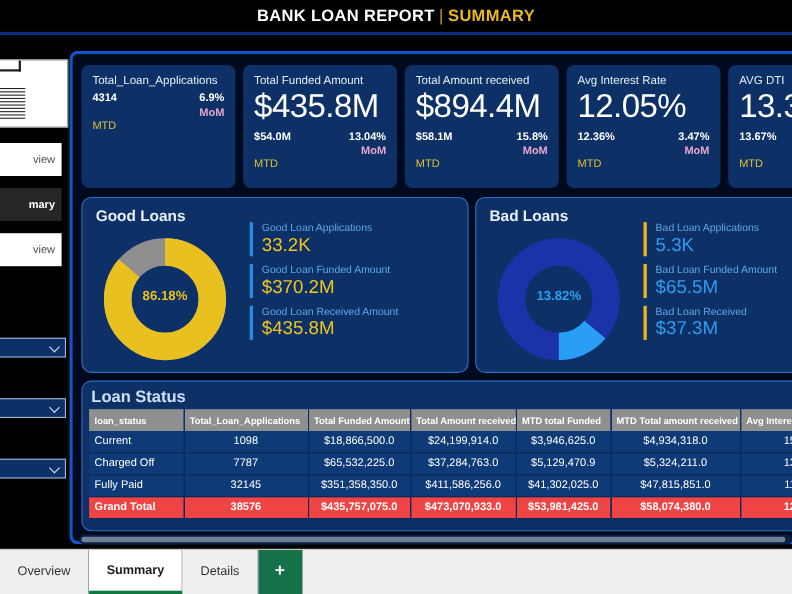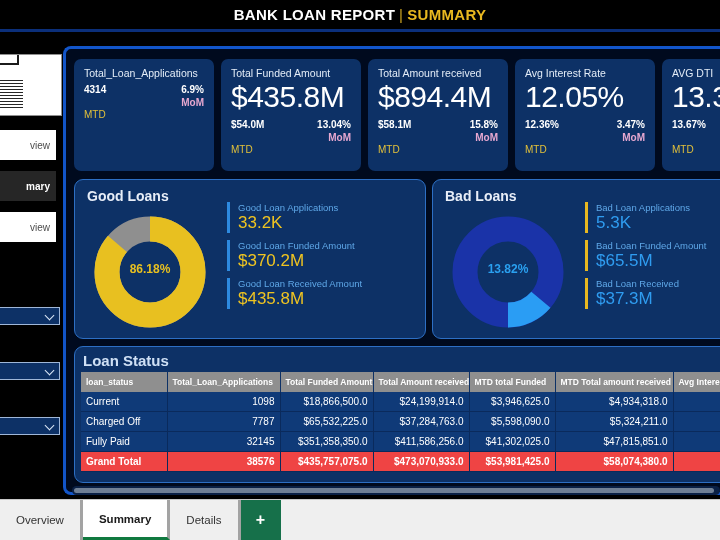--- a/index.html
+++ b/index.html
@@ -147,21 +147,21 @@
     background:#8f8f8f; color:#ffffff; font-size:8.5px; font-weight:bold;
     text-align:left; padding:5px 5px; border-right:1px solid #0d3166;
     white-space:nowrap; overflow:hidden;margin-left:45px;
   }
   #loan-table th.num { text-align:left; }
   #loan-table td {
     background:#0f3a78; color:#ffffff; font-size:10px;
     padding:4px 5px; border-bottom:1px solid #0a2a5c; border-right:1px solid #0a2a5c;
     white-space:nowrap; overflow:hidden;
   }
-  #loan-table td.num { text-align:right; }
+  #loan-table td.num { text-align:center; }
   #loan-table tr.total-row td {
     background:#ef4444; font-weight:bold;
   }
   #loan-table col.c0 { width:86px; }
   #loan-table col.c1 { width:113px; }
   #loan-table col.c2 { width:93px; }
   #loan-table col.c3 { width:96px; }
   #loan-table col.c4 { width:86px; }
   #loan-table col.c5 { width:118px; }
   #loan-table col.c6 { width:104px; }
@@ -178,21 +178,21 @@
 
   
   #tab-bar {
     position:absolute; left:0; top:499px; width:720px; height:41px;
     background:#efefef; border-top:1px solid #c8c8c8;
     display:flex; align-items:stretch;
   }
   .tab {
     display:flex; align-items:center; justify-content:center;
     padding:16px 16px; font-size:11.5px; color:#333333;
-    background:#efefef; border-right:3px solid #a3a3a3;
+    background:#efefef; border-right:1px solid #a3a3a3;
   }
   .tab.active {
     background:#ffffff; color:#1a1a1a; font-weight:bold;
     border-bottom:3px solid #10793f;
   }
   #tab-add {
     display:flex; align-items:center; justify-content:center;
     width:40px; background:#16704a; color:#ffffff;
     font-size:16px; font-weight:bold;
   }
@@ -403,21 +403,21 @@
           <td class="num">$24,199,914.0</td>
           <td class="num">$3,946,625.0</td>
           <td class="num">$4,934,318.0</td>
           <td class="num">15.10</td>
         </tr>
         <tr>
           <td>Charged Off</td>
           <td class="num">7787</td>
           <td class="num">$65,532,225.0</td>
           <td class="num">$37,284,763.0</td>
-          <td class="num">$5,598,090.0</td>
+          <td class="num">$5,129,470.9</td>
           <td class="num">$5,324,211.0</td>
           <td class="num">13.88</td>
         </tr>
         <tr>
           <td>Fully Paid</td>
           <td class="num">32145</td>
           <td class="num">$351,358,350.0</td>
           <td class="num">$411,586,256.0</td>
           <td class="num">$41,302,025.0</td>
           <td class="num">$47,815,851.0</td>

